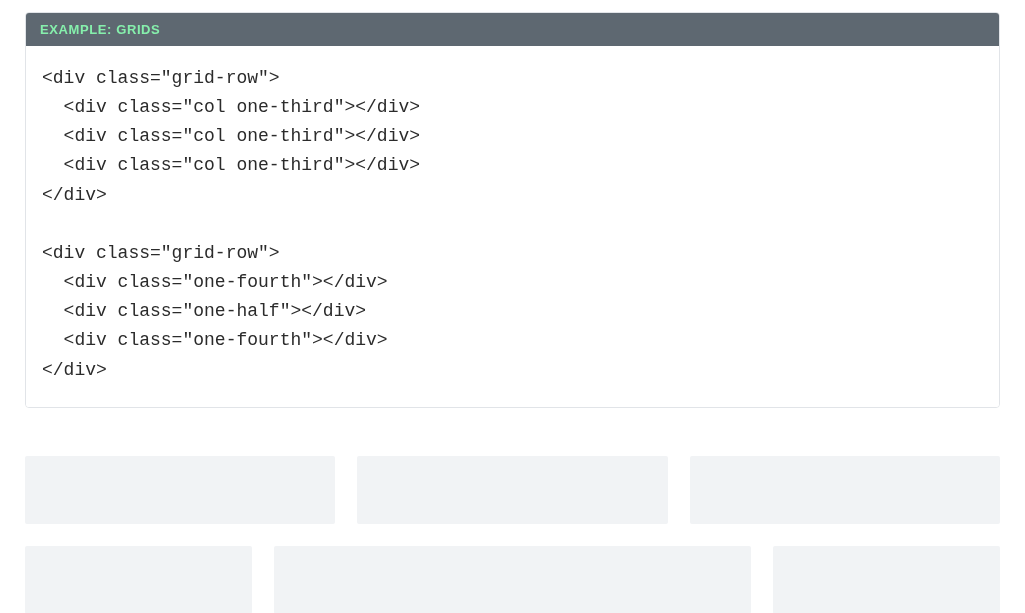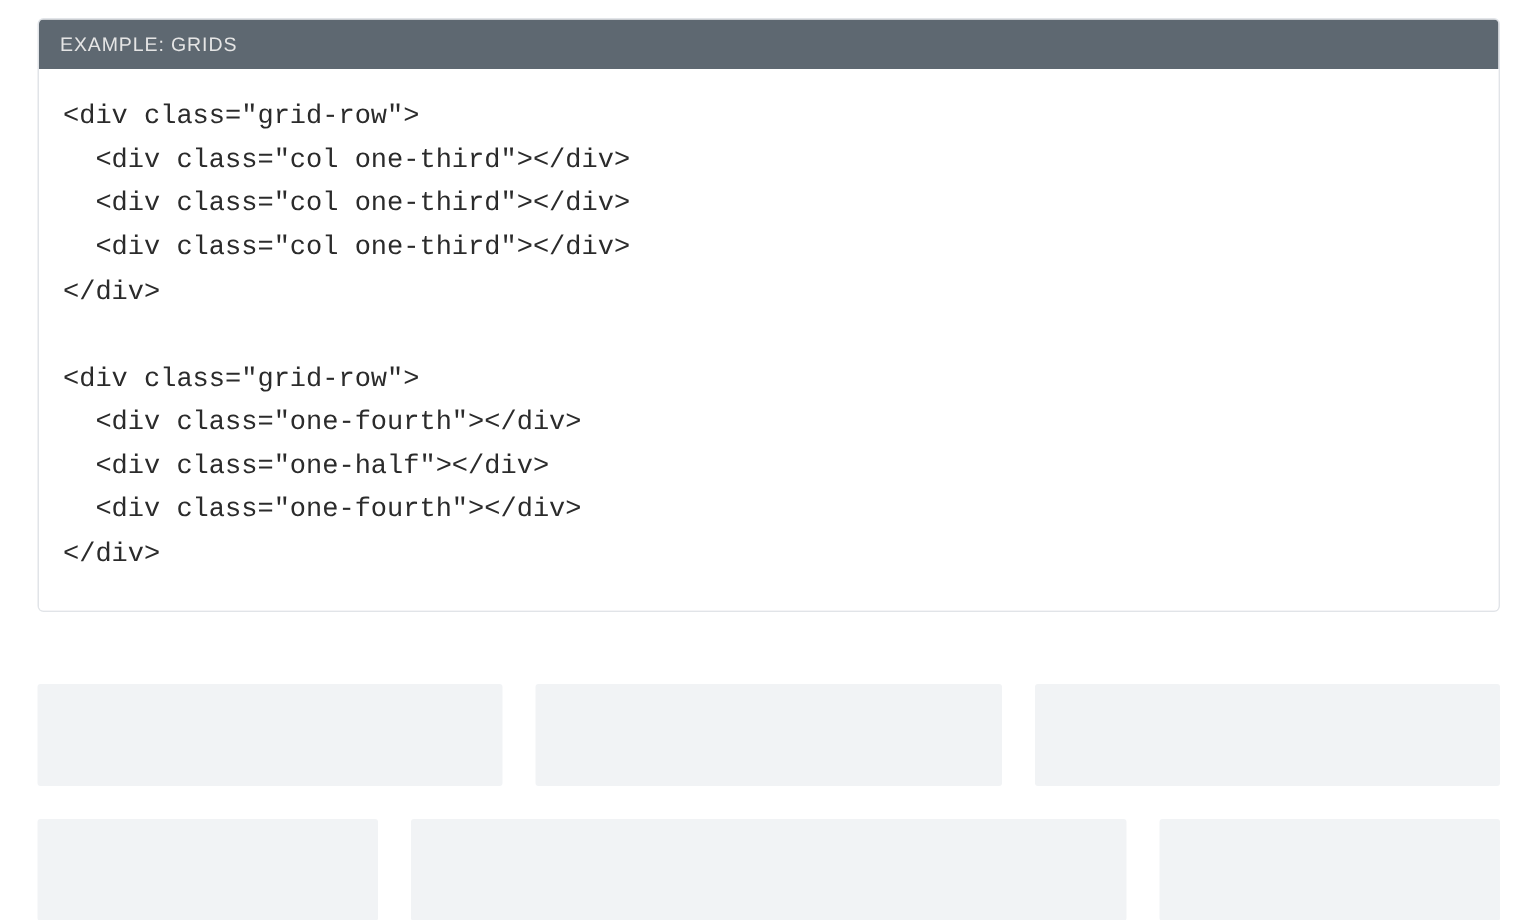--- a/index.html
+++ b/index.html
@@ -13,24 +13,24 @@
       padding: 12px 25px 25px 25px;
     }
     .example-panel {
       border: 1px solid #e1e4e8;
       border-radius: 4px;
       overflow: hidden;
       margin-bottom: 48px;
     }
     .example-header {
       background: #5e6871;
-      color: #e5e5e5;
+      color: #86efac;
       padding: 9px 14px;
       font-size: 13px;
-      font-weight: 400;
+      font-weight: 700;
       letter-spacing: 0.6px;
     }
     .example-body {
       padding: 18px 16px 22px 16px;
       background: #ffffff;
     }
     .code-block {
       font-family: "Courier New", Courier, monospace;
       font-size: 18px;
       line-height: 1.62;

